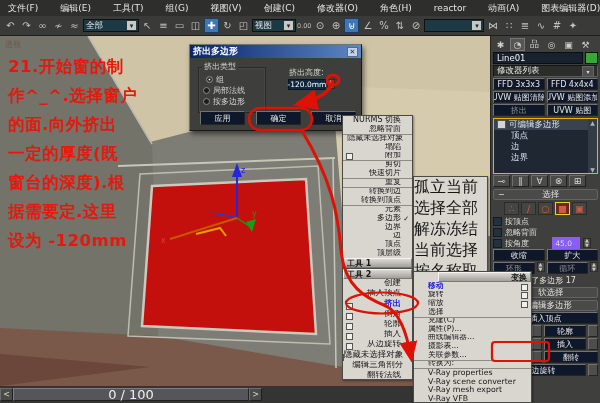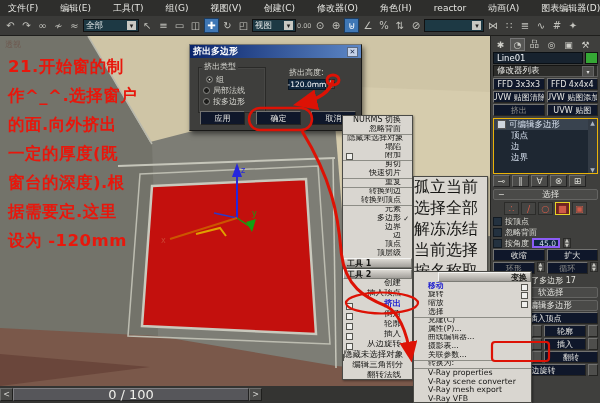--- a/index.html
+++ b/index.html
@@ -63,21 +63,21 @@
     color:#d8d8d2;font-size:9px;box-sizing:border-box;}
   .roll{height:11px;background:#4a4a48;border:1px solid #646462;border-radius:2px;
     color:#e2e2de;font-size:8.5px;display:flex;align-items:center;padding:0 4px;margin-top:2px;box-sizing:border-box;}
   .roll .pm{margin-right:4px;font-size:8px;} .roll .rtitle{margin:0 auto;}
   .soicon{width:15px;height:13px;display:flex;align-items:center;justify-content:center;
     color:#cf5a48;font-size:9.5px;background:#454543;border:1px solid #2c2c2a;box-sizing:border-box;}
   .soicon.active{border:1px solid #e7d427;background:#6e2420;}
   .cbrow{display:flex;align-items:center;gap:3px;height:10px;margin-top:1px;color:#dedeD8;font-size:8px;}
   .cb{width:7px;height:7px;background:#23313f;border:1px solid #121a22;flex:0 0 auto;}
   .vfield{width:28px;height:10px;background:#102740;color:#cfdcec;font-size:7.5px;
-    display:flex;align-items:center;justify-content:flex-end;padding-right:2px;border:2px solid #8b5cf6;box-sizing:border-box;}
+    display:flex;align-items:center;justify-content:flex-end;padding-right:2px;border:6px solid #8b5cf6;box-sizing:border-box;margin-left:20px;}
   .spin{width:8px;height:10px;display:flex;flex-direction:column;align-items:center;justify-content:center;
     color:#c9c9c3;font-size:5px;line-height:5px;background:#4a4a48;border:1px solid #2a2a28;box-sizing:border-box;}
   .statustxt{height:10px;margin-top:1px;color:#e0e0da;font-size:8px;display:flex;align-items:center;justify-content:center;}
   .mbx{width:10px;height:12px;background:#4e4e4c;border:1px solid;border-color:#727270 #242422 #242422 #727270;box-sizing:border-box;}
   
   #dialog{position:absolute;left:189px;top:44px;width:171px;height:85px;background:#3e3e3c;
     border:1px solid;border-color:#74746f #191917 #191917 #74746f;box-shadow:2px 3px 5px rgba(0,0,0,.5);z-index:5;}
   #dtitle{height:13px;background:linear-gradient(90deg,#0a246a,#5d87c6);display:flex;align-items:center;padding:0 3px;}
   #dtitle .ttl{color:#fff;font-size:9px;font-weight:bold;}
   #dclose{margin-left:auto;width:11px;height:10px;background:#c6d2e8;border:1px solid #5a6a84;

